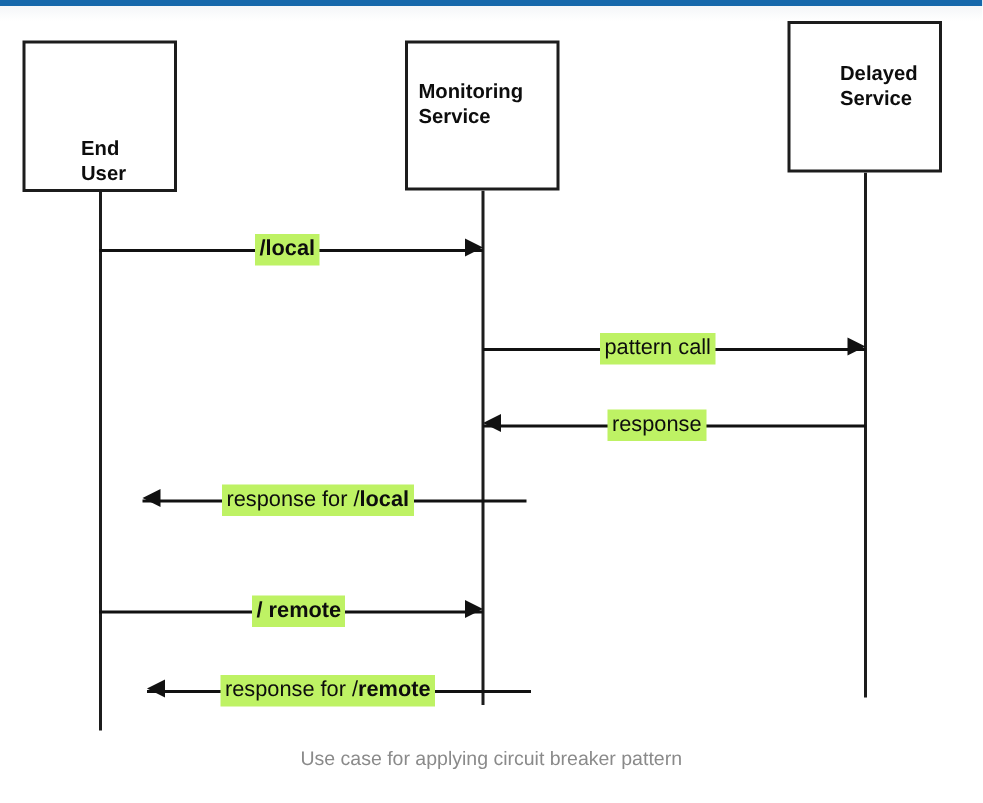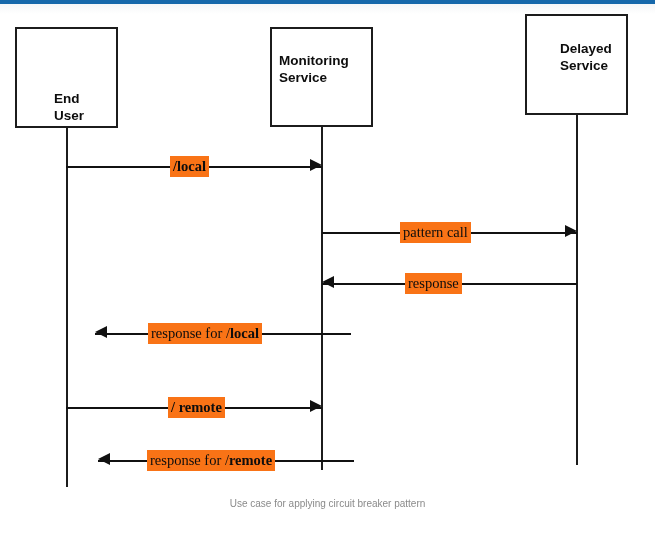--- a/index.html
+++ b/index.html
@@ -86,43 +86,43 @@
     border-left: 12px solid #111111;
   }
   .msg-head.left {
     border-top: 6px solid transparent;
     border-bottom: 6px solid transparent;
     border-right: 12px solid #111111;
   }
   .msg-label {
     position: absolute;
     top: 0px;
-    font-family: Liberation Serif, serif;
+    font-family: Liberation Sans, sans-serif;
     font-size: 14.5px;
     line-height: 21px;
     color: #0d0d0d;
     white-space: nowrap;
-    background: #f97316;
+    background: #bef264;
     padding: 0 3px;
     z-index: 5;
   }
   .msg-label b {
     font-weight: bold;
   }
   .msg-label .reg {
     font-weight: normal;
   }
 
   
   #caption {
     position: absolute;
     width: 655px;
     text-align: center;
     font-family: "Liberation Sans", sans-serif;
-    font-size: 10px;
+    font-size: 13px;
     color: #8a8a8a;
     z-index: 8;
   }
 </style>
 </head>
 <body>
 
 <div id="canvas">
 
   <div id="top-bar" style="background: rgb(22, 104, 171);"></div>

